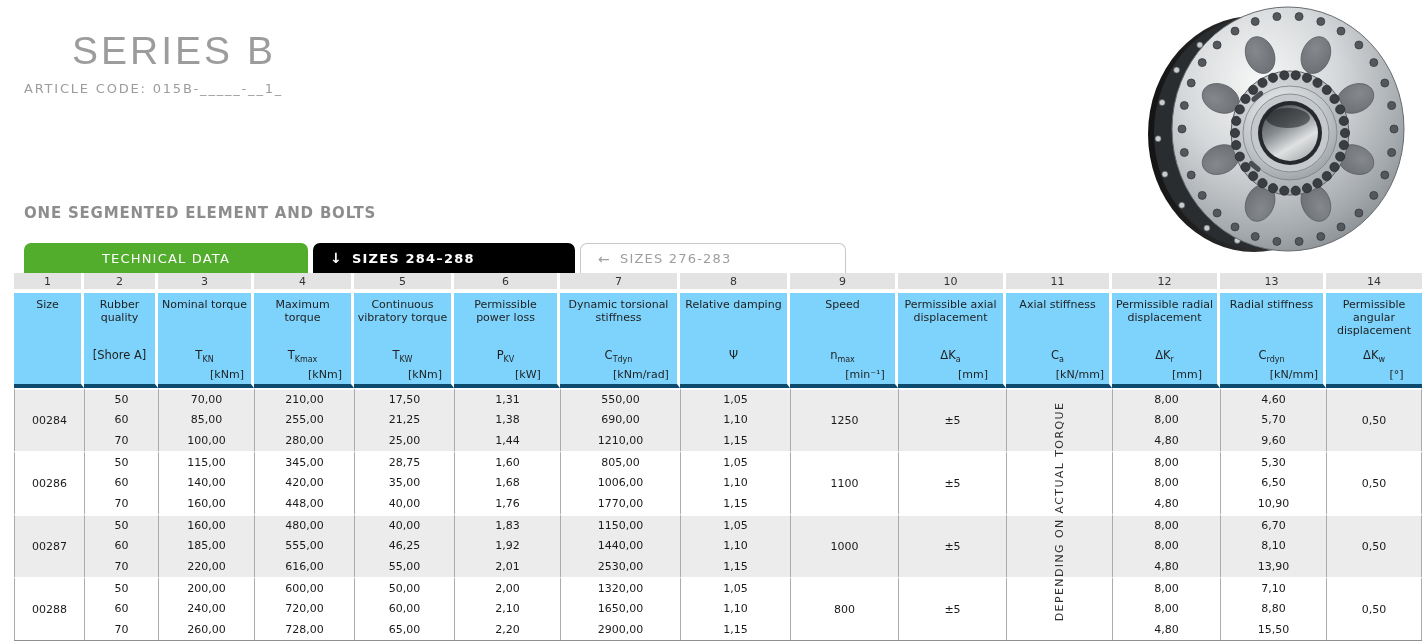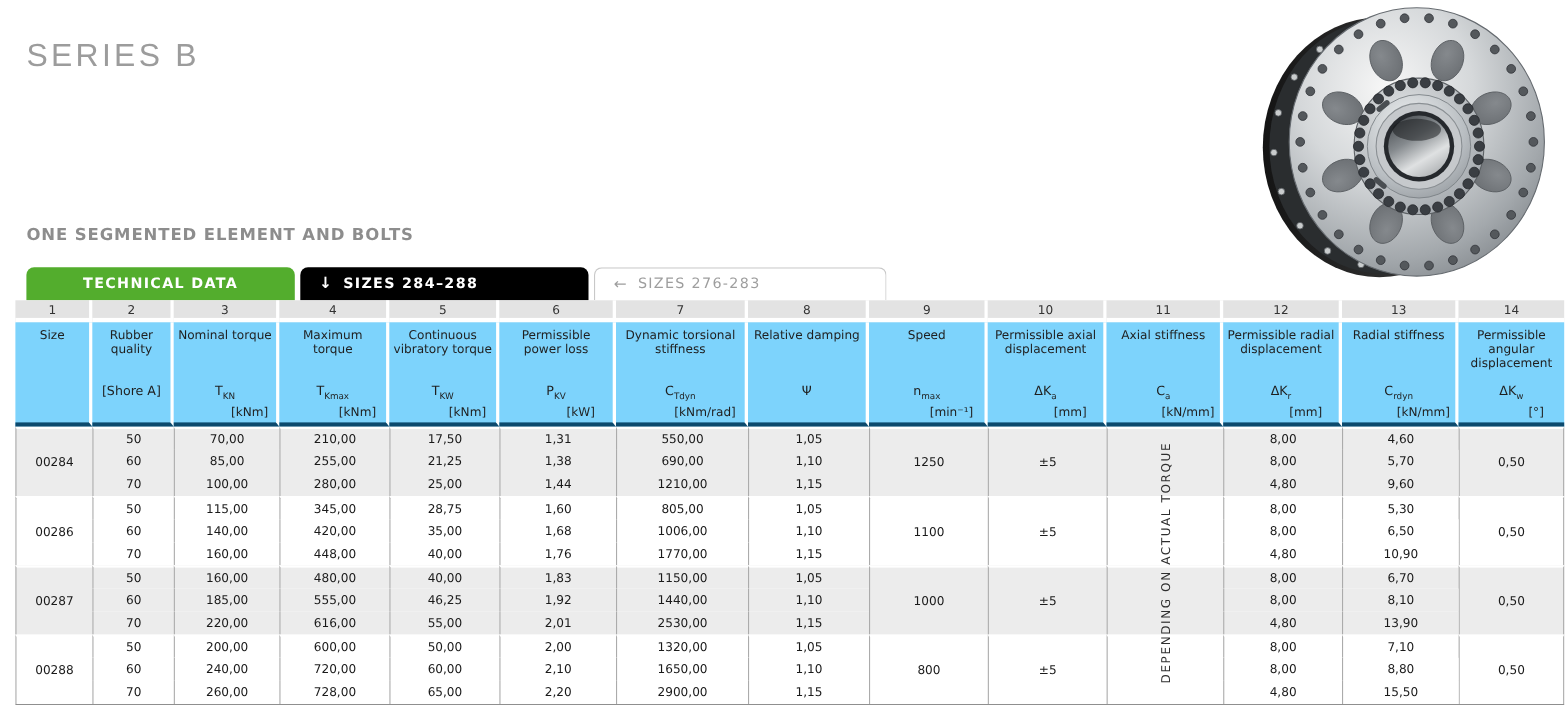--- a/index.html
+++ b/index.html
@@ -3,31 +3,31 @@
 <meta charset="utf-8">
 <style>
   html,body { margin:0; padding:0; background:#fff; }
   body { font-family:"DejaVu Sans","Liberation Sans",sans-serif; }
   .page { position:relative; width:1424px; height:641px; overflow:hidden; background:#fff; }
 
   
   .title-block { position:absolute; left:24px; top:20px; }
   .main-title { font-family:"Liberation Sans",sans-serif; font-size:43px; line-height:46px;
                 font-weight:normal; color:#161616; letter-spacing:0.5px; }
-  .series-title { font-family:"Liberation Sans",sans-serif; font-size:29px; line-height:42px;
-                  color:#9c9c9c; letter-spacing:3px; margin-top:10px; }
+  .series-title { font-family:"Liberation Sans",sans-serif; font-size:39px; line-height:42px;
+                  color:#9c9c9c; letter-spacing:3px; margin-top:10px;margin-left:48px; }
   .article-code { font-size:13px; color:#9c9c9c; letter-spacing:1.8px; margin-top:9px; }
   .section-label { position:absolute; left:24px; top:204px; font-size:15px; font-weight:bold;
                    color:#8d8d8d; letter-spacing:0.8px; }
 
   
   .tabs { position:absolute; left:24px; top:243px; display:flex; gap:5px; height:30px; }
   .tab { box-sizing:border-box; display:flex; align-items:center; font-size:13px;
          letter-spacing:1.2px; border-radius:7px 7px 0 0; cursor:pointer; }
-  .tab-green { width:244px; background:#53AD2D; color:#fff; font-weight:bold; justify-content:center; }
+  .tab-green { width:284px; background:#53AD2D; color:#fff; font-weight:normal; justify-content:center; }
   .tab-black { width:262px; background:#000; color:#fff; font-weight:bold; padding-left:17px; gap:9px; }
   .tab-inactive { width:266px; background:#fff; color:#9e9e9e; border:1px solid #c8c8c8;
                   border-bottom:none; padding-left:17px; gap:9px; font-weight:normal; }
   .tab .arrow { font-size:14px; }
 
   
   .table-wrap { position:absolute; left:14px; top:273px; width:1408px; }
   table.tech { border-collapse:separate; border-spacing:0; table-layout:fixed; width:1408px;
                border:none; border-bottom:2px solid #8f8f8f; }
   td,th { box-sizing:border-box; overflow:hidden; }
@@ -59,20 +59,21 @@
   
   .product { position:absolute; right:6px; top:2px; }
 </style>
 </head>
 <body>
 
 <div class="page">
 
   <div class="title-block">
     <div class="series-title">SERIES B</div>
+    <div class="article-code">ARTICLE CODE: 015B-_____-__1_</div>
   </div>
 
   <div class="section-label">ONE SEGMENTED ELEMENT AND BOLTS</div>
 
   <svg class="product" width="280" height="264" viewBox="0 0 280 264">
     <defs>
       <linearGradient id="gFlange" x1="0" y1="0" x2="1" y2="0">
         <stop offset="0" stop-color="#141414"></stop>
           <stop offset="1" stop-color="#454545"></stop>
       </linearGradient>

